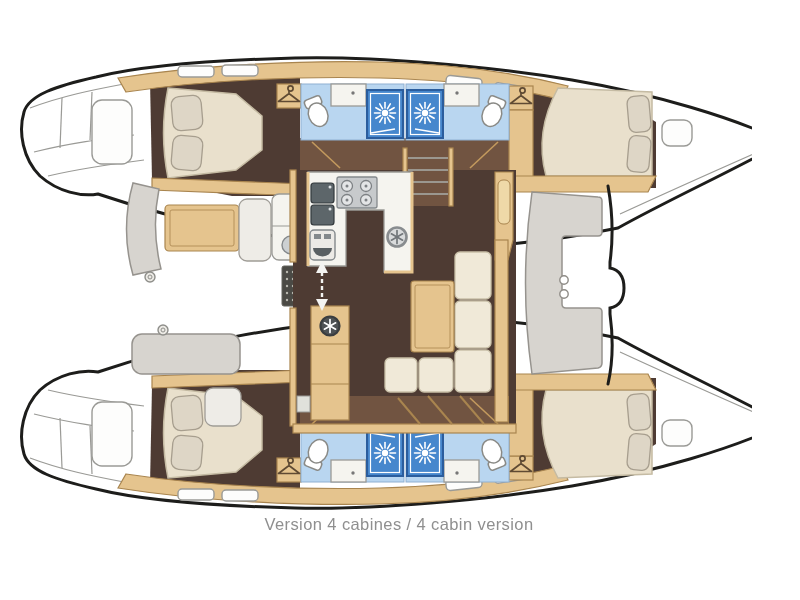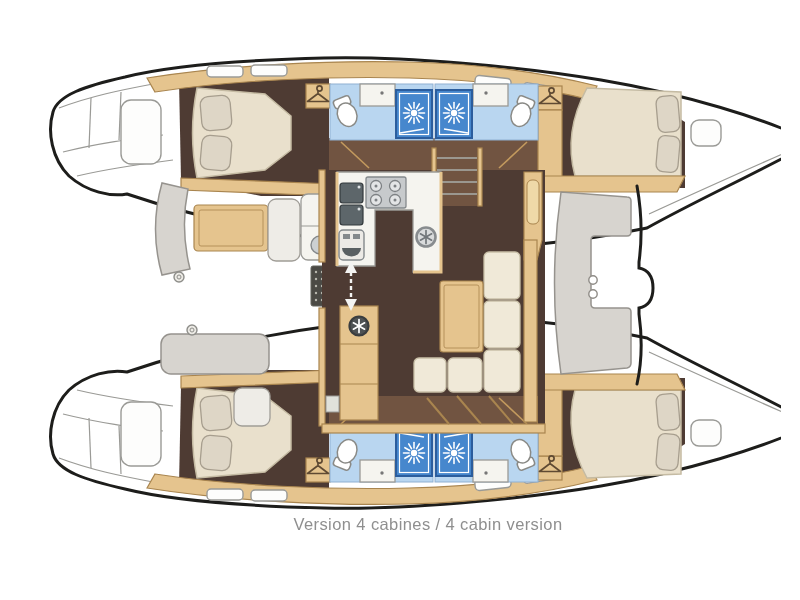--- a/index.html
+++ b/index.html
@@ -1,17 +1,17 @@
 <!DOCTYPE html>
 <html style="--outline: #1d1d1b; --line: #9a9a96; --floor: #4e3b33; --floormid: #715441; --wood: #e5c48e; --woodedge: #a9854f; --bed: #e9e0cc; --bededge: #c5bba3; --pillow: #ded6c6; --pillowedge: #a79e8e; --bath: #b9d6f0; --shower: #4687cd; --showeredge: #2b5d9d; --counter: #f5f4ef; --appliance: #c7cacc; --applianceedge: #84898c; --seat: #d7d4cf; --seatedge: #96938e; --cushion: #f0e9d8; --cushionedge: #c9c0a8; --sinkdark: #5d666a; --mat: #4b4a45; --caption: #8f8f8f;"><head>
 <meta charset="utf-8">
 <style>
   html,body{margin:0;padding:0;background:#ffffff;}
   body{font-family:"Liberation Sans", sans-serif;}
-  .stage{position:relative;width:752px;height:600px;background:#fff;overflow:hidden;margin-left:29px;}
+  .stage{position:relative;width:752px;height:600px;background:#fff;overflow:hidden;}
   svg{display:block;}
 
   .hull{fill:#ffffff;stroke:var(--outline);stroke-width:3;stroke-linejoin:round;}
   .detail{fill:none;stroke:var(--line);stroke-width:1.2;}
   .hatch{fill:#fdfdfc;stroke:var(--line);stroke-width:1.4;}
   .wood{fill:var(--wood);stroke:var(--woodedge);stroke-width:1.2;}
   .wood-trim{fill:none;stroke:var(--wood);stroke-width:3;}
   .floor{fill:var(--floor);stroke:none;}
   .floor-mid{fill:var(--floormid);stroke:none;}
   .bed{fill:var(--bed);stroke:var(--bededge);stroke-width:1.5;}

